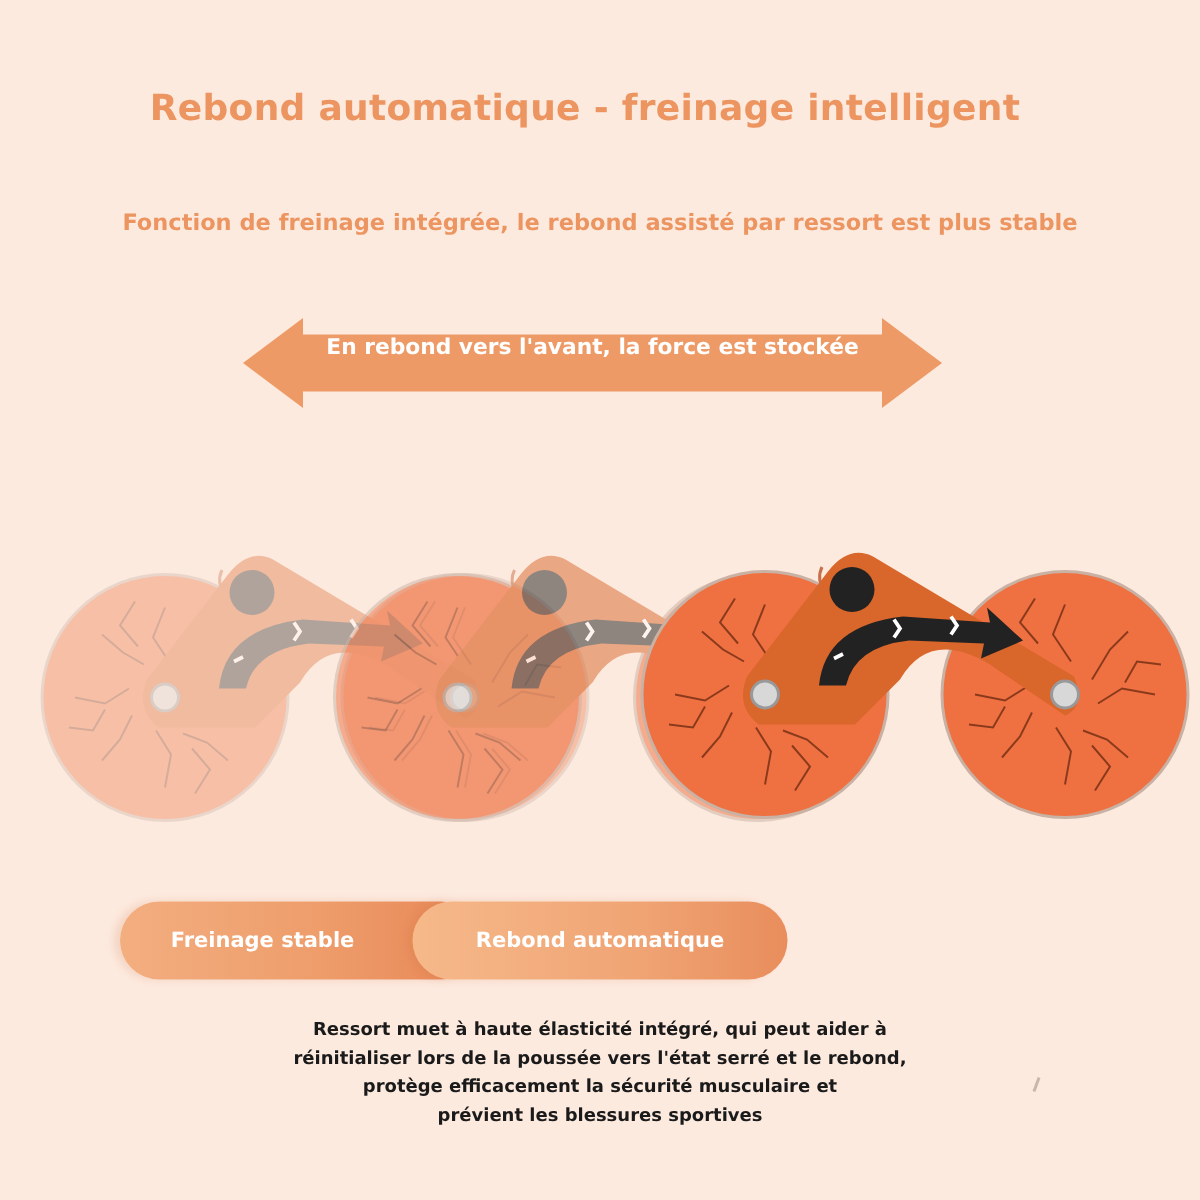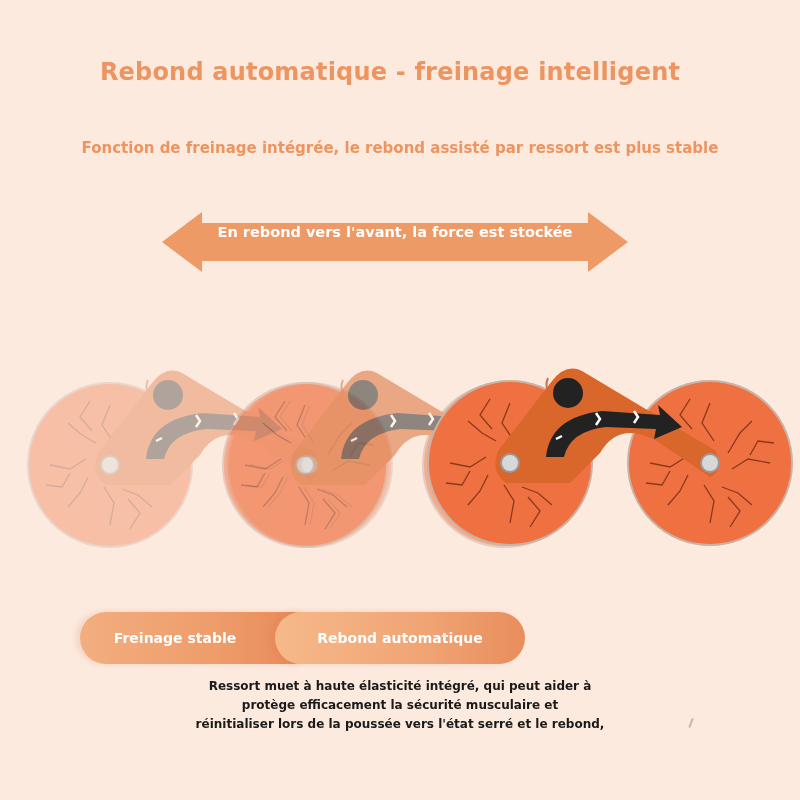--- a/index.html
+++ b/index.html
@@ -42,21 +42,20 @@
   }
   .pills {
     position: absolute; left: 80px; top: 601px; width: 670px; height: 52px;
   }
   .pill {
     position: absolute; top: 0; height: 52px;
     border-radius: 26px;
     display: flex; align-items: center; justify-content: center;
     color: #ffffff; font-weight: bold; font-size: 14px;
     box-shadow: -4px 0 6px rgba(200,110,60,0.18);
-    margin-top: 11px;
   }
   .pill-1 { left: 0; width: 240px; background: linear-gradient(90deg, #f3ae80 0%, #ee9d6b 55%, #e88656 100%); padding-right: 50px; box-sizing: border-box; }
   .pill-2 { left: 195px; width: 250px; background: linear-gradient(90deg, #f6b98a 0%, #f0a474 60%, #e98d5c 100%); }
   .pill-3 { left: 395px; width: 275px; background: linear-gradient(90deg, #f6b88a 0%, #f0a070 55%, #e88556 100%); padding-left: 45px; box-sizing: border-box; }
   .description {
     position: absolute; left: 0; top: 677px; width: 800px;
     text-align: center;
     color: #1a1a1a;
     font-weight: bold;
     font-size: 12px;
@@ -129,17 +128,18 @@
   <div class="pill pill-1">
     <span>Freinage stable</span>
   </div>
   <div class="pill pill-2">
     <span>Rebond automatique</span>
   </div>
 </div>
 
 <div class="description">
   <div>Ressort muet à haute élasticité intégré, qui peut aider à</div>
+  <div>réinitialiser lors de la poussée vers l'état serré et le rebond,</div>
   <div>protège efficacement la sécurité musculaire et</div>
-  <div>réinitialiser lors de la poussée vers l'état serré et le rebond,</div>
+  <div>prévient les blessures sportives</div>
 </div>
 
 <div class="stray-mark"></div>
 
 </body></html>

